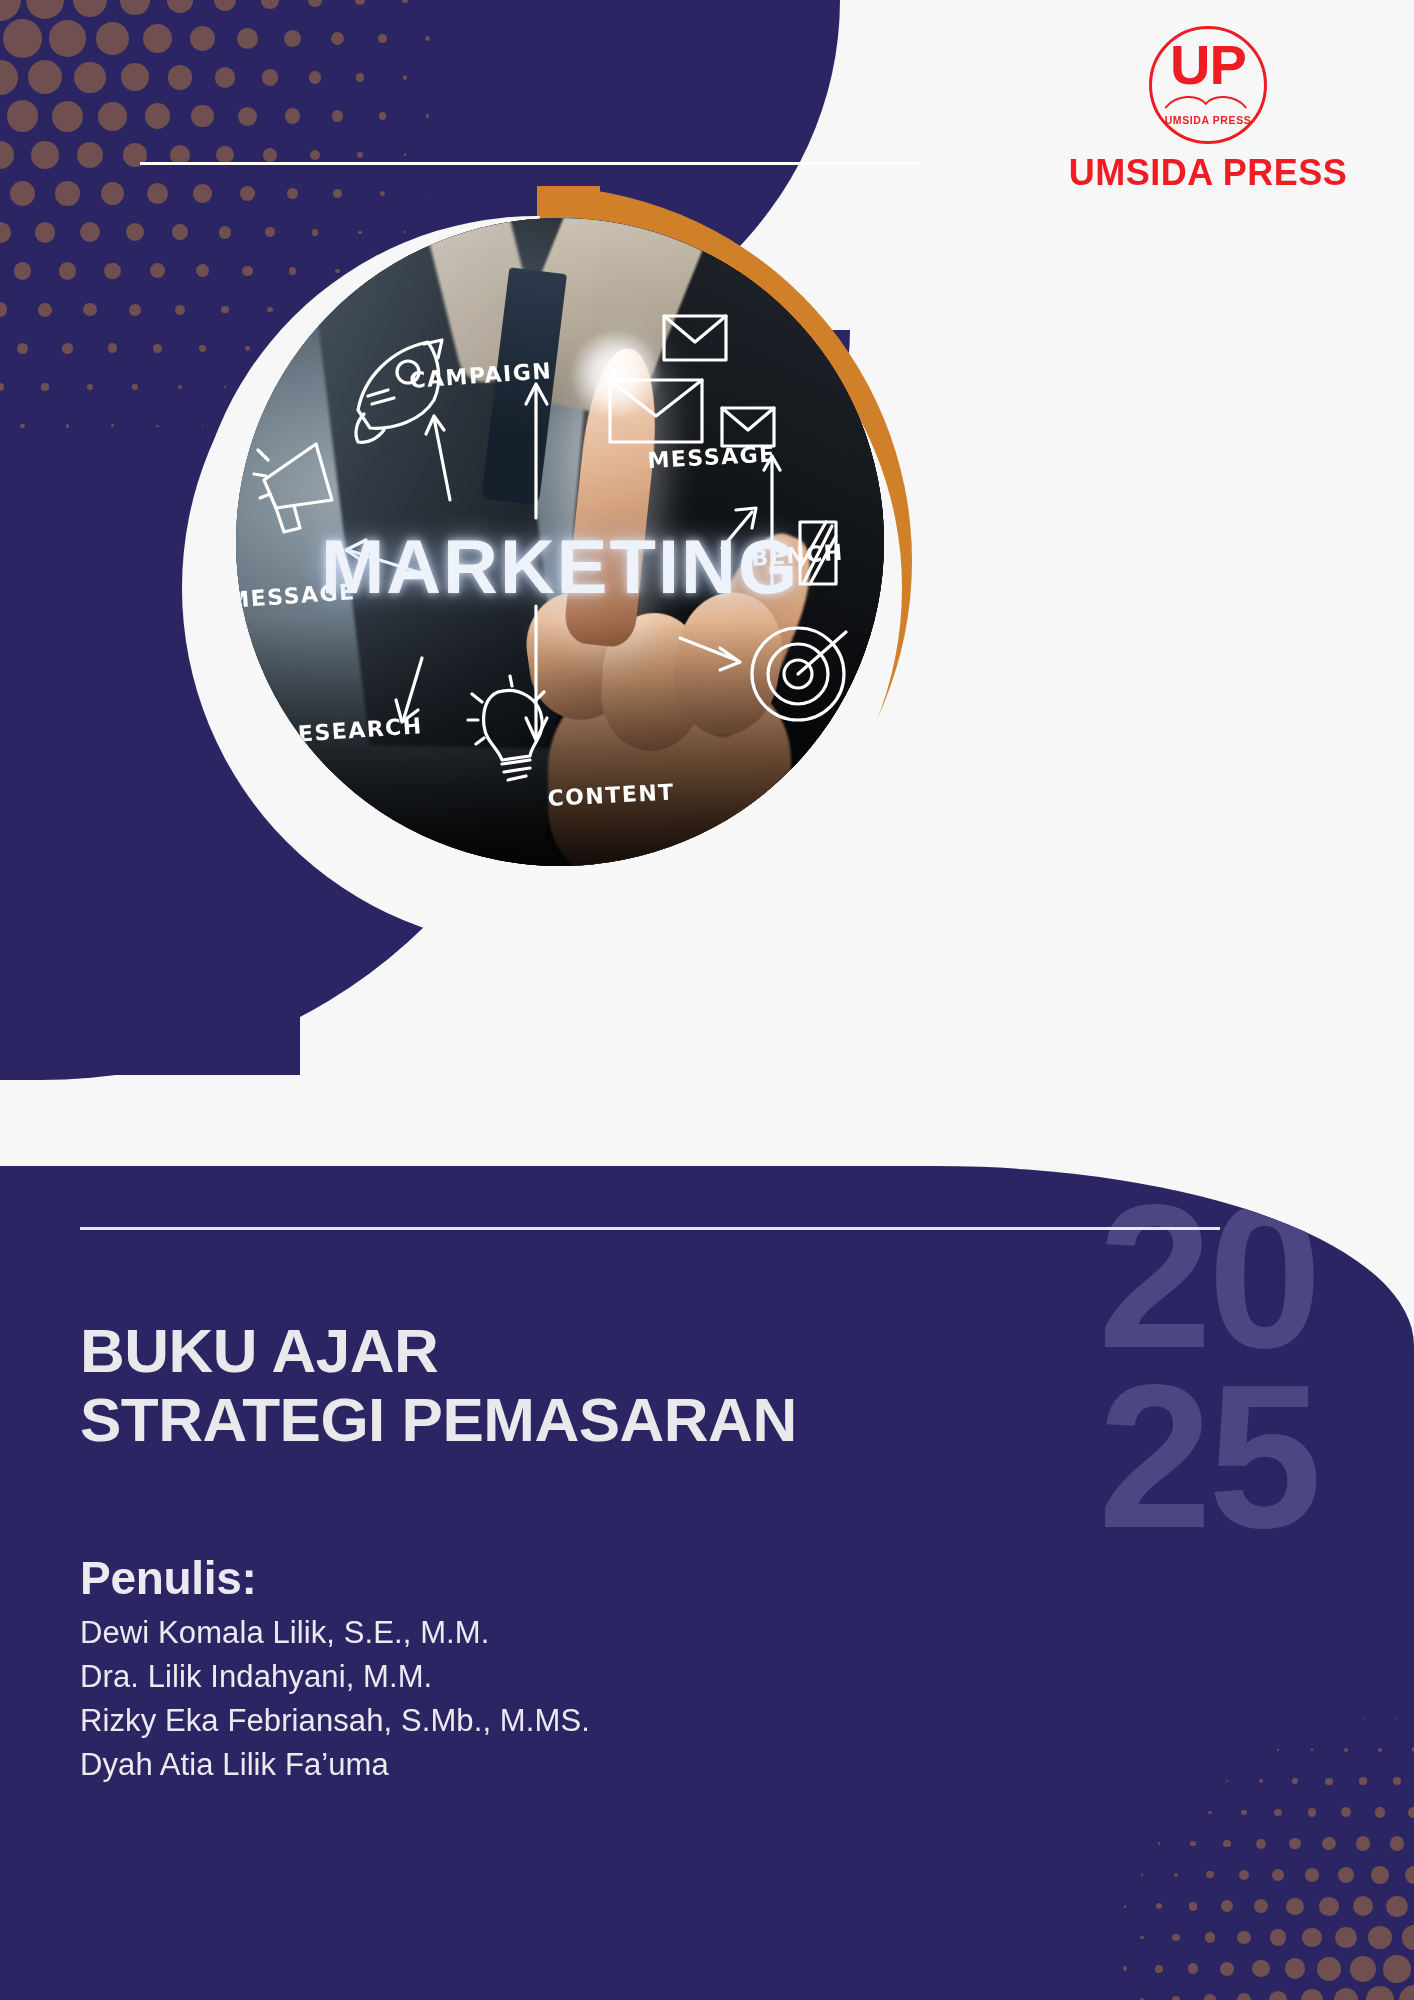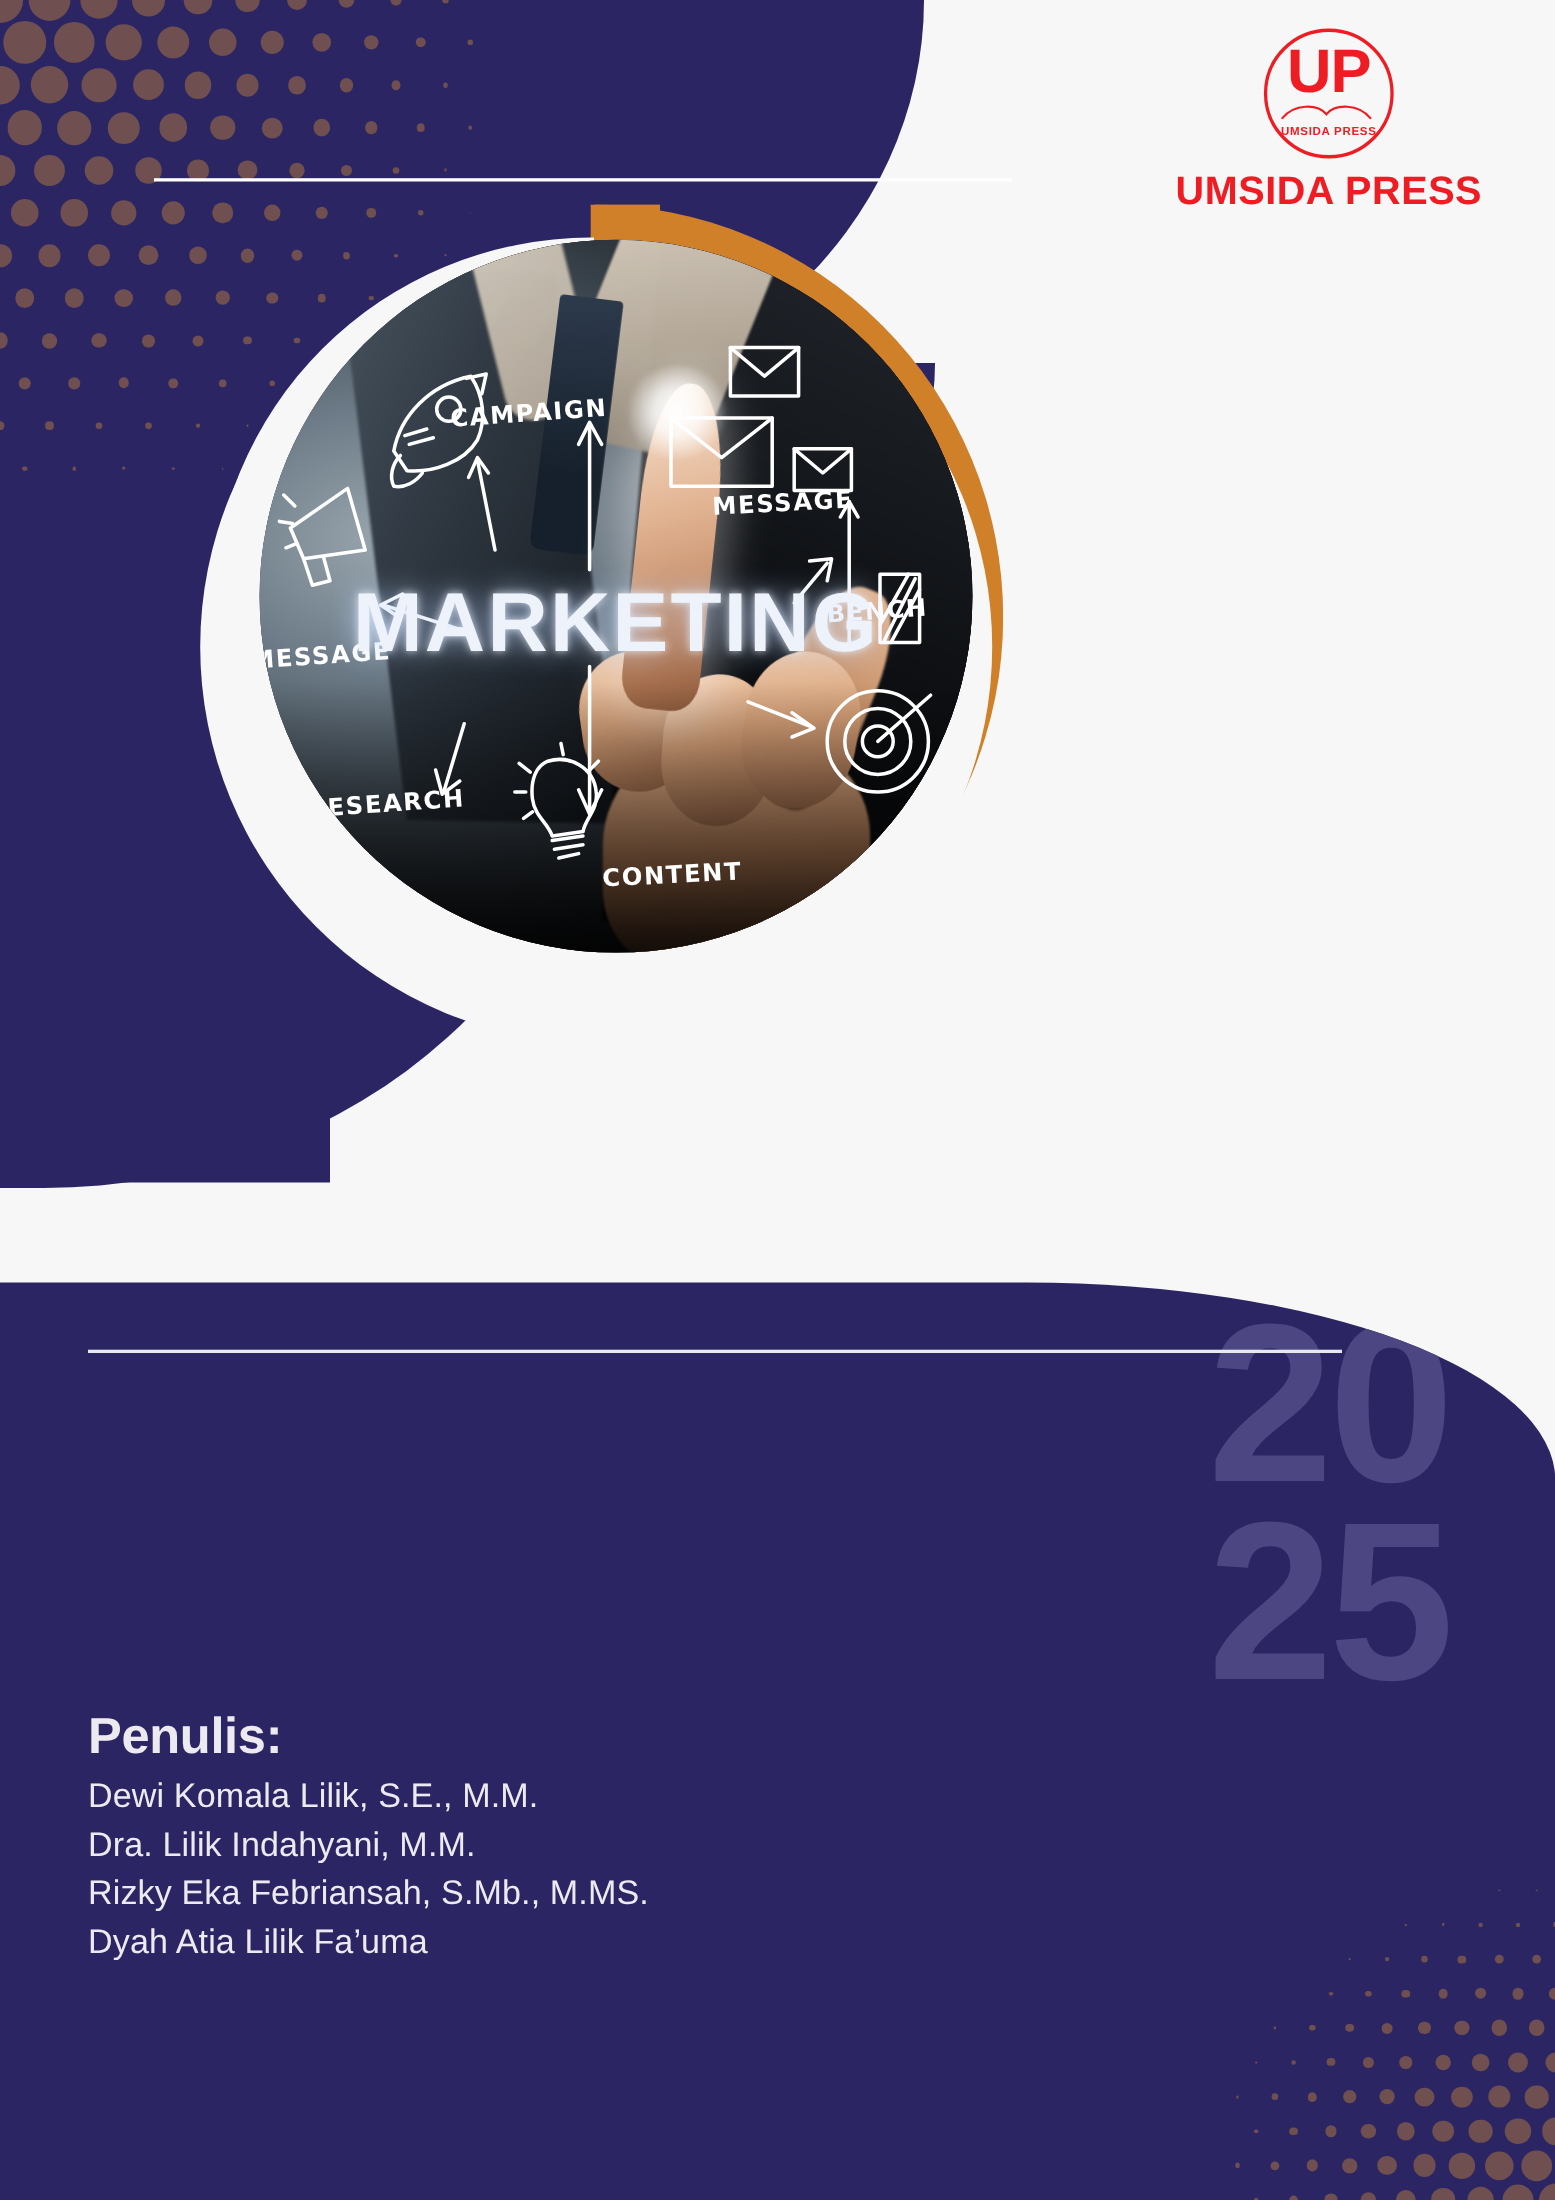--- a/index.html
+++ b/index.html
@@ -706,20 +706,24 @@
         <div class="d" style="left: 111.668px; top: 79.708px; height: 2.66391px; width: 2.66391px; background: rgb(111, 79, 79);"></div>
         <div class="d" style="left: 297.676px; top: 47.436px; height: 4.64797px; width: 4.64797px; background: rgb(111, 79, 79);"></div>
         <div class="d" style="left: 263.779px; top: 47.5386px; height: 4.4429px; width: 4.4429px; background: rgb(111, 79, 79);"></div>
         <div class="d" style="left: 230.082px; top: 47.8415px; height: 3.83695px; width: 3.83695px; background: rgb(111, 79, 79);"></div>
         <div class="d" style="left: 196.572px; top: 48.332px; height: 2.85602px; width: 2.85602px; background: rgb(111, 79, 79);"></div>
         <div class="d" style="left: 163.231px; top: 48.9912px; height: 1.53754px; width: 1.53754px; background: rgb(111, 79, 79);"></div>
         <div class="d" style="left: 282.323px; top: 17.803px; height: 1.35397px; width: 1.35397px; background: rgb(111, 79, 79);"></div>
         <div class="d" style="left: 248.414px; top: 17.8942px; height: 1.17153px; width: 1.17153px; background: rgb(111, 79, 79);"></div>
       </div>
 
+    <div class="title-block">
+      <div class="title-line">BUKU AJAR</div>
+      <div class="title-line">STRATEGI PEMASARAN</div>
+    </div>
 
     <div class="authors">
       <div class="authors-label">Penulis:</div>
       <div class="author">Dewi Komala Lilik, S.E., M.M.</div>
       <div class="author">Dra. Lilik Indahyani, M.M.</div>
       <div class="author">Rizky Eka Febriansah, S.Mb., M.MS.</div>
       <div class="author">Dyah Atia Lilik Fa’uma</div>
     </div>
   </div>
 

